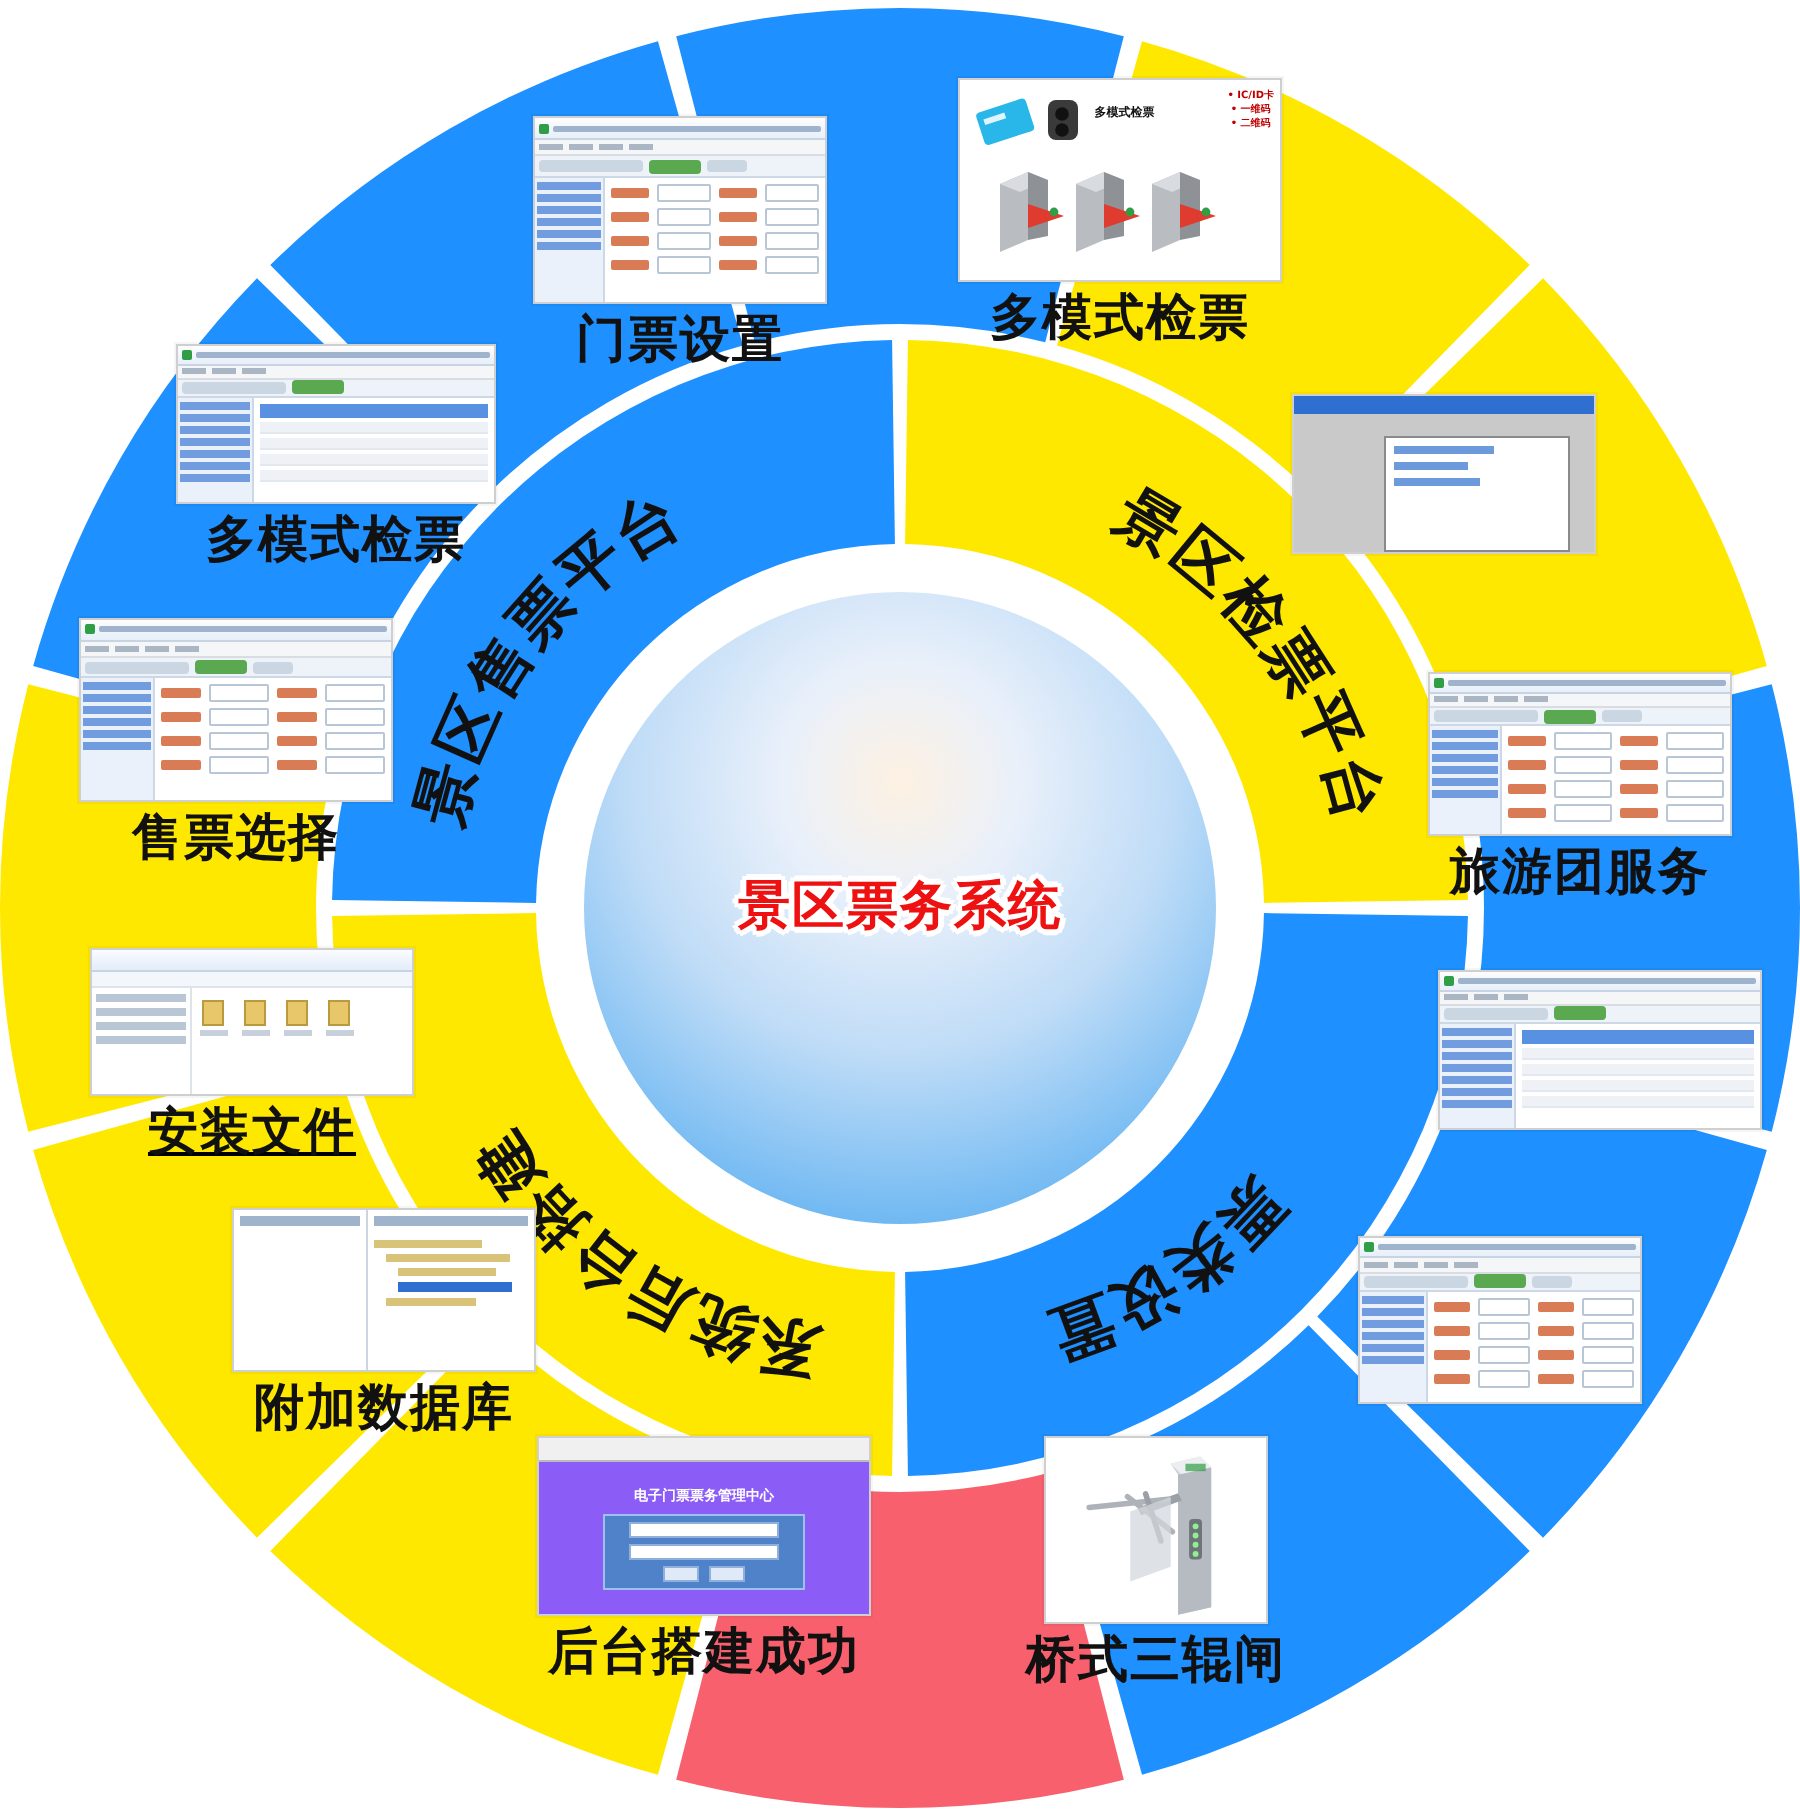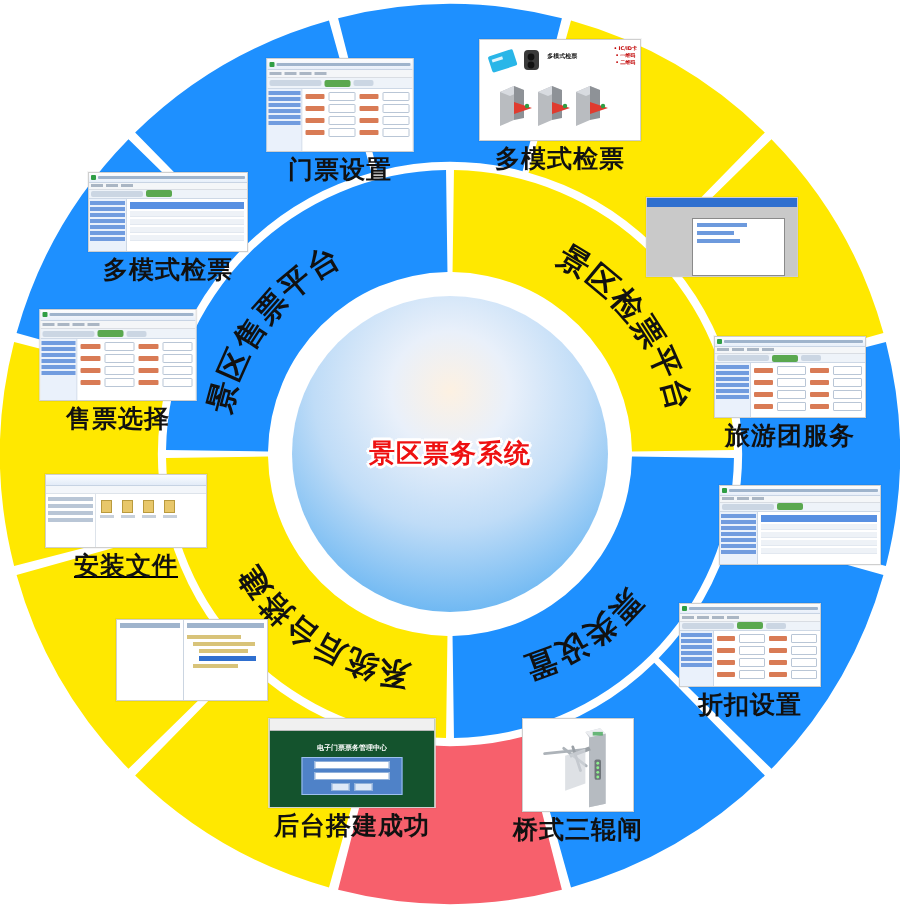--- a/index.html
+++ b/index.html
@@ -57,21 +57,21 @@
   .win-nav b{display:block;height:4px;background:#2f6fcf;opacity:.65;}
   .win-main{flex:1;background:#ffffff;padding:3px;display:flex;flex-direction:column;gap:3px;}
   .row{display:flex;gap:4px;align-items:center;}
   .row b{display:block;height:5px;background:#c9d4e2;border-radius:1px;}
   .row .lbl{width:18%;background:#d05a2a;opacity:.8;}
   .row .fld{flex:1;background:#ffffff;border:1px solid #b9c6d6;height:7px;}
   .grid-hdr{height:7px;background:#3b7ddd;opacity:.85;}
   .grid-row{height:5px;background:#eef2f7;border-bottom:1px solid #e2e8f0;}
 
   
-  .login{width:100%;height:100%;background:#14532d;display:flex;flex-direction:column;}
+  .login{width:100%;height:100%;background:#8b5cf6;display:flex;flex-direction:column;}
   .login .bar{height:12%;background:#f0f0f0;border-bottom:1px solid #bbb;}
   .login .inner{flex:1;display:flex;flex-direction:column;align-items:center;justify-content:center;gap:4px;}
   .login .t{color:#fff;font-size:7px;font-weight:bold;white-space:nowrap;}
   .login .box{width:56%;background:#4f82c8;border:1px solid #9ec0ee;padding:3px;display:flex;flex-direction:column;gap:3px;align-items:center;}
   .login .fld2{width:80%;height:6px;background:#fff;border:1px solid #8fb0da;}
   .login .btns{display:flex;gap:5px;}
   .login .btn{width:16px;height:6px;background:#dfe9f7;border:1px solid #8fb0da;}
 
   
   .explorer{width:100%;height:100%;background:#fff;display:flex;flex-direction:column;}
@@ -445,21 +445,20 @@
         <div class="row">
                   <b class="lbl"></b>
                   <b class="fld"></b>
                   <b class="lbl"></b>
                   <b class="fld"></b>
                 </div>
       </div>
     </div>
   </div>
         </div>
-        <div class="node-caption">折扣设置</div>
       </div>
       <div class="node" style="left: 578px; top: 780px;">
         <div class="thumb" style="width: 110px; height: 92px;">
           <div class="photo">
     <svg viewBox="0 0 100 100" style="position:absolute;left:0;top:0;width:100%;height:100%">
       <polygon points="58,14 74,10 80,16 80,92 62,96 62,20" fill="#cfd3d8"></polygon>
       <polygon points="58,14 74,10 80,16 64,20" fill="#eceef1"></polygon>
       <polygon points="62,20 80,16 80,92 62,96" fill="#b6bbc1"></polygon>
       <rect x="66" y="14" width="11" height="4" fill="#2f9e44" opacity=".7"></rect>
       <rect x="68" y="44" width="7" height="22" rx="2" fill="#6e7479"></rect>
@@ -505,20 +504,21 @@
     <div class="c2">
       <div class="hd"></div>
       <div class="n" style="width:70%"></div>
       <div class="n" style="width:80%;margin-left:6px"></div>
       <div class="n" style="width:64%;margin-left:12px"></div>
       <div class="nsel" style="width:74%;margin-left:12px"></div>
       <div class="n" style="width:58%;margin-left:6px"></div>
     </div>
   </div>
         </div>
+        <div class="node-caption">附加数据库</div>
       </div>
       <div class="node" style="left: 126px; top: 526px; text-decoration: underline;">
         <div class="thumb" style="width: 160px; height: 72px;">
           <div class="explorer">
     <div class="tb"></div>
             <div class="tb2"></div>
     <div class="bd">
       <div class="side">
                 <b></b>
                 <b></b>

